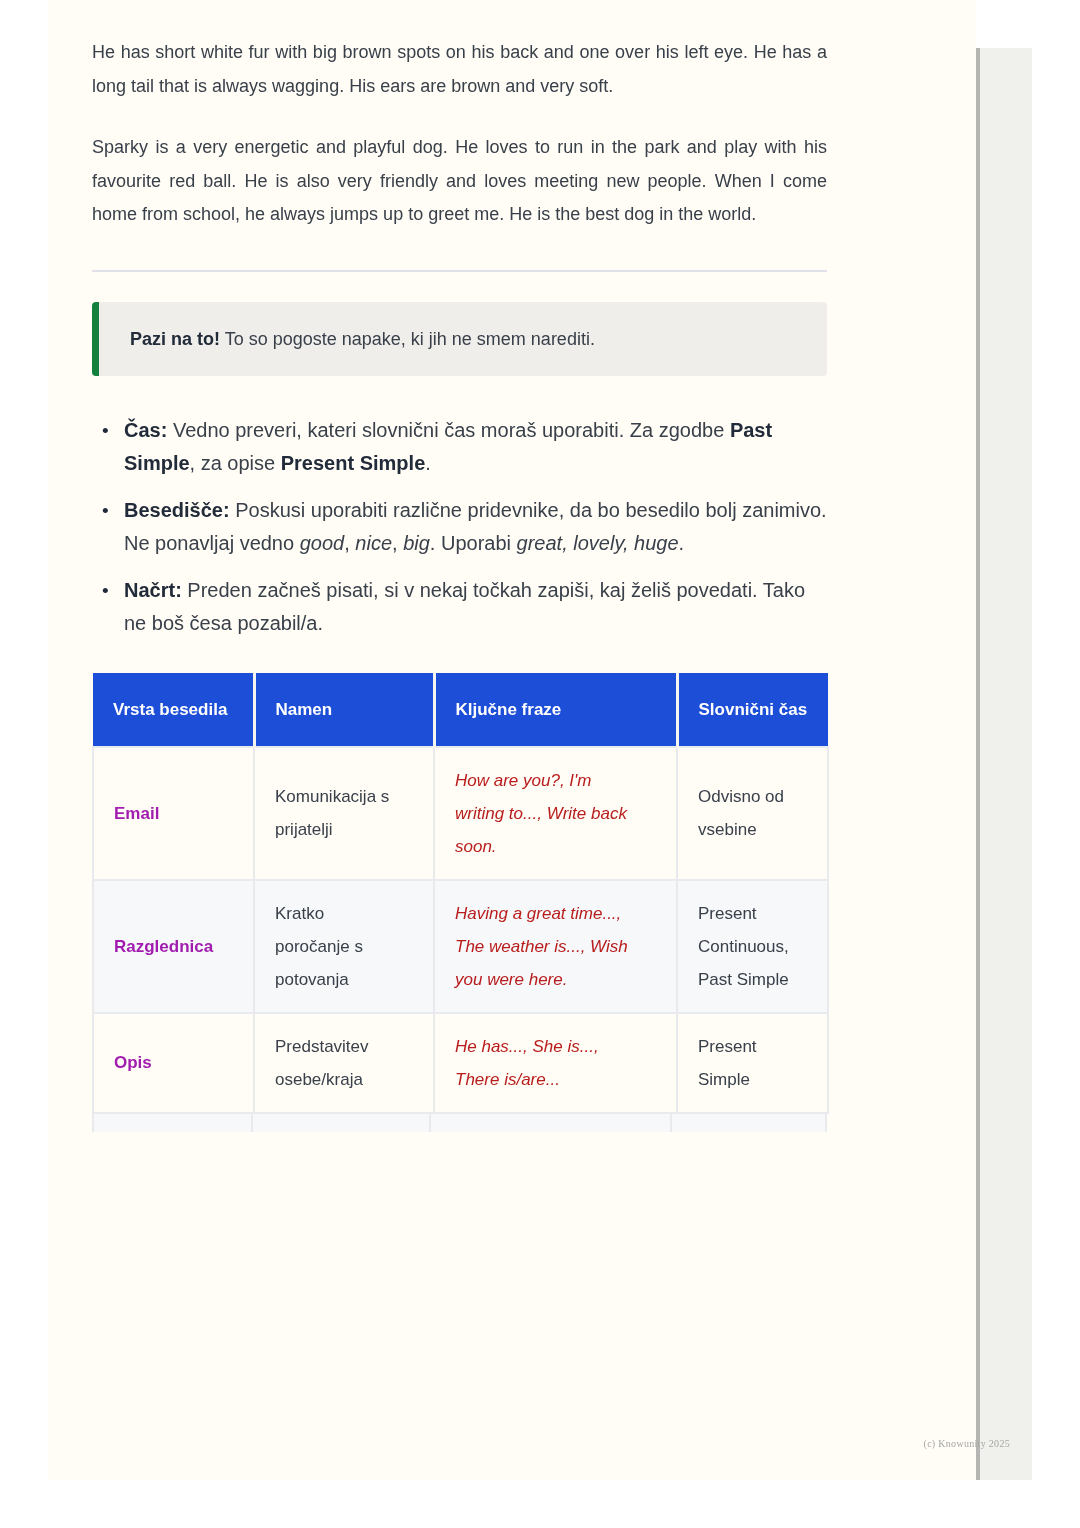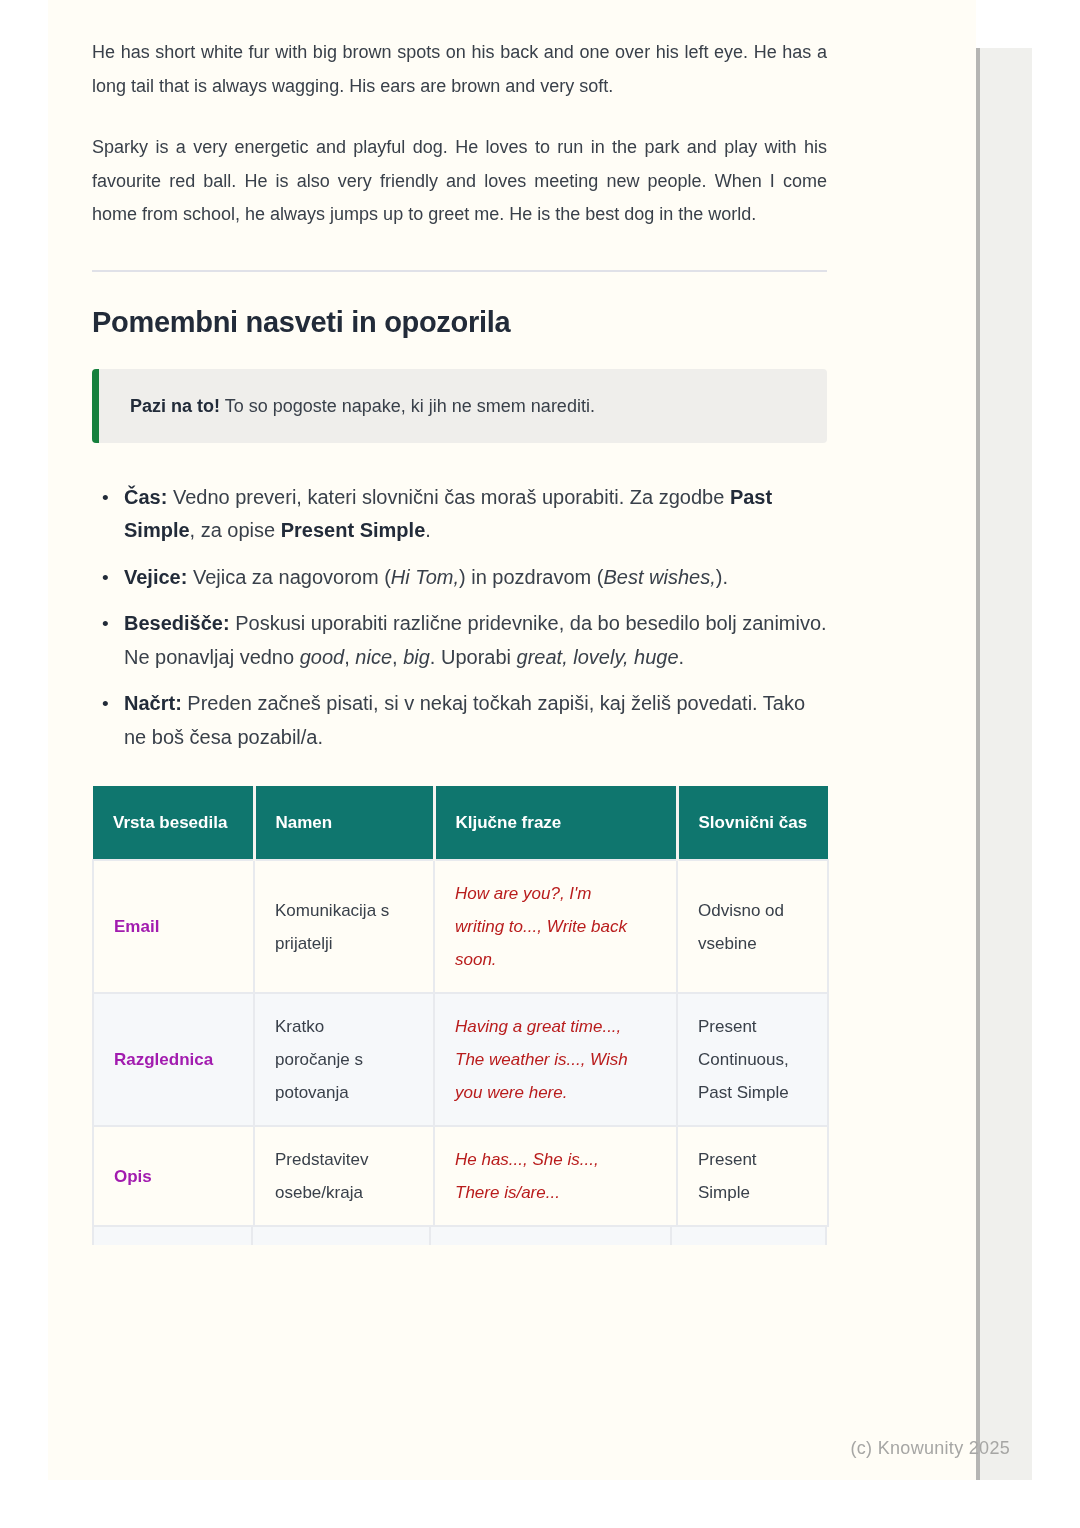--- a/index.html
+++ b/index.html
@@ -77,21 +77,21 @@
     margin-top: 32px;
     width: 735px;
     border-collapse: collapse;
     table-layout: fixed;
   }
   .info-table col.c1 { width: 161px; }
   .info-table col.c2 { width: 180px; }
   .info-table col.c3 { width: 243px; }
   .info-table col.c4 { width: 151px; }
   .info-table thead th {
-    background: #0f766e;
+    background: #1d4ed8;
     color: #ffffff;
     font-size: 17px;
     font-weight: bold;
     text-align: left;
     vertical-align: middle;
     line-height: 33px;
     padding: 20px 20px;
     border-right: 3px solid #f5f4f0;
   }
   .info-table thead th:last-child { border-right: none; }
@@ -123,46 +123,45 @@
     position: absolute;
     left: 976px; top: 48px;
     width: 56px; height: 1432px;
     background: #f0f0ed;
     border-left: 4px solid #b5b5b3;
   }
   .watermark {
     position: absolute;
     top: 1438px;
     right: 70px;
-    font-size: 18px;
+    font-size: 10px;
     color: #a6a6a4;
     z-index: 5;
     letter-spacing: 0.3px;
+    font-family: Liberation Serif, serif;
   }
 </style>
 </head>
 <body>
 
 <div class="sheet">
   <div class="content">
 
     <p class="body-para">He has short white fur with big brown spots on his back and one over his left eye. He has a long tail that is always wagging. His ears are brown and very soft.</p>
     <p class="body-para">Sparky is a very energetic and playful dog. He loves to run in the park and play with his favourite red ball. He is also very friendly and loves meeting new people. When I come home from school, he always jumps up to greet me. He is the best dog in the world.</p>
 
     <hr class="divider">
 
-    <h2 class="section-title">Pomembni nasveti in opozorila</h2>
 
     <div class="callout">
       <p><strong>Pazi na to!</strong><span> To so pogoste napake, ki jih ne smem narediti.</span></p>
     </div>
 
     <ul class="tips" id="tips-list">
         <li><strong>Čas:</strong><span> Vedno preveri, kateri slovnični čas moraš uporabiti. Za zgodbe </span><strong>Past Simple</strong><span>, za opise </span><strong>Present Simple</strong><span>.</span></li>
-        <li><strong>Vejice:</strong><span> Vejica za nagovorom (</span><em>Hi Tom,</em><span>) in pozdravom (</span><em>Best wishes,</em><span>).</span></li>
         <li><strong>Besedišče:</strong><span> Poskusi uporabiti različne pridevnike, da bo besedilo bolj zanimivo. Ne ponavljaj vedno </span><em>good</em><span>, </span><em>nice</em><span>, </span><em>big</em><span>. Uporabi </span><em>great, lovely, huge</em><span>.</span></li>
         <li><strong>Načrt:</strong><span> Preden začneš pisati, si v nekaj točkah zapiši, kaj želiš povedati. Tako ne boš česa pozabil/a.</span></li>
       </ul>
 
     <table class="info-table">
       <colgroup>
           <col class="c1">
           <col class="c2">
           <col class="c3">
           <col class="c4">

